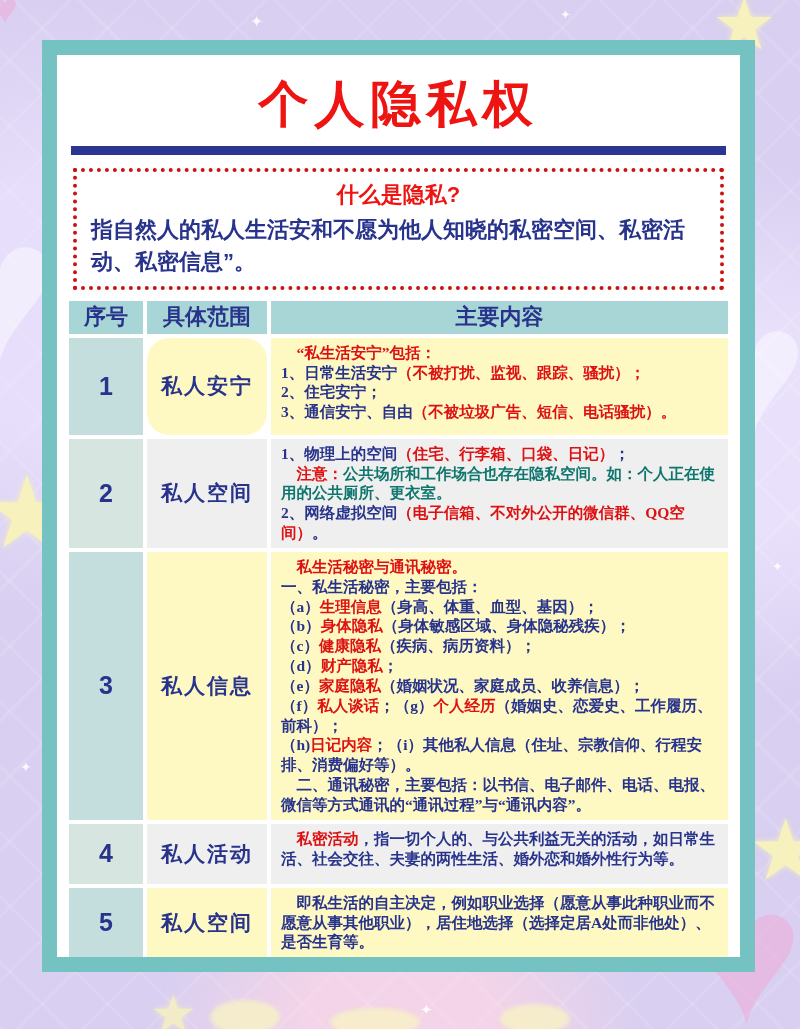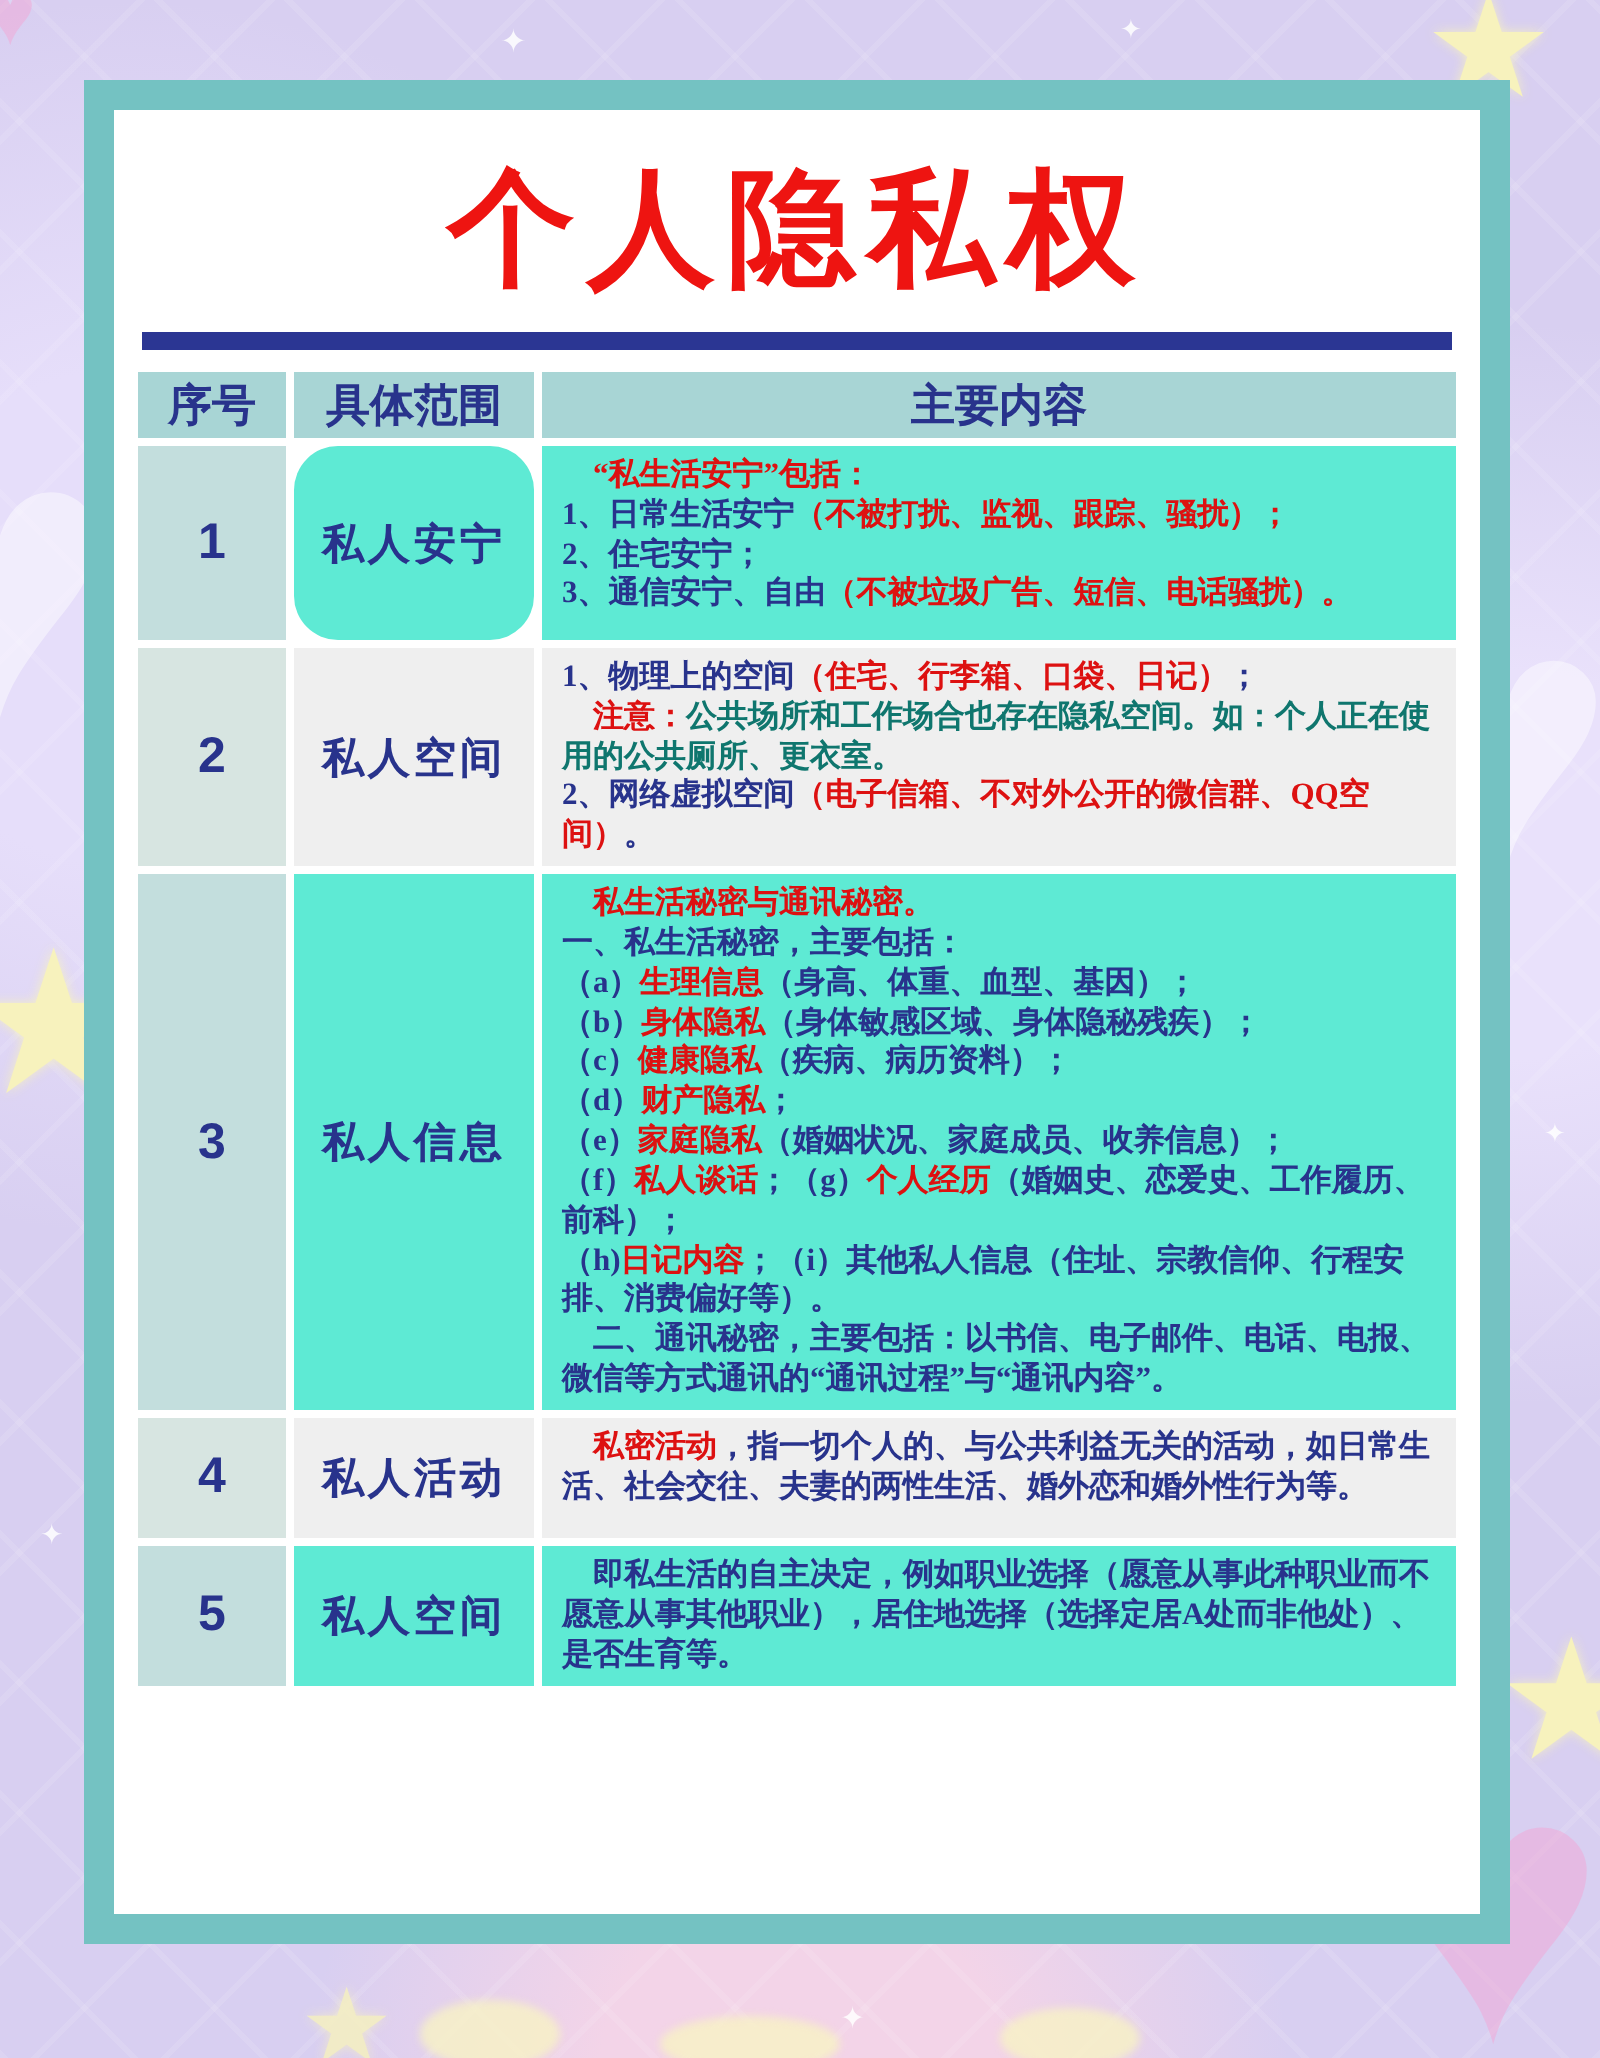--- a/index.html
+++ b/index.html
@@ -22,21 +22,21 @@
   .deco-sparkle { color: rgba(255,255,255,0.85); }
   .deco-blob { background: rgba(248,243,196,0.8); border-radius: 50%; filter: blur(2px); }
   
   .card {
     position: absolute; left: 42px; top: 40px; width: 713px; height: 932px;
     box-sizing: border-box; border: 15px solid #74c2c2; background: #ffffff;
     padding: 0 12px; overflow: hidden;
   }
   .main-title {
     margin: 16px 0 4px; text-align: center;
-    font-size: 64px; font-weight: bold; color: #ee1411; letter-spacing: 6px;
+    font-size: 50px; font-weight: bold; color: #ee1411; letter-spacing: 6px;
   }
   .divider { height: 9px; background: #2b3693; margin: 8px 2px 0; }
   .intro-box {
     margin: 13px 4px 0; border: 4px dotted #cc1111; background: #ffffff;
     padding: 6px 12px 8px;
   }
   .intro-heading {
     text-align: center; color: #ee1411; font-weight: bold; font-size: 22px; margin: 2px 0 4px;
   }
   .intro-body {
@@ -51,21 +51,21 @@
   .head {
     background: #a8d5d5; color: #28338c; font-weight: bold; font-size: 22px;
     display: flex; align-items: center; justify-content: center; height: 33px;
   }
   .num {
     color: #28338c; font-weight: bold; font-size: 25px;
     display: flex; align-items: center; justify-content: center;
   }
   .num-a { background: #c3dedd; }
   .num-b { background: #d7e5e1; }
-  .bg-a { background: #5eead4; }
+  .bg-a { background: #fef9c3; }
   .bg-b { background: #efefef; }
   .scope {
     color: #28338c; font-size: 21px; letter-spacing: 2px;
     font-family: "Liberation Serif", "DejaVu Serif", serif; font-weight: bold;
     display: flex; align-items: center; justify-content: center;
   }
   .content {
     padding: 5px 8px 5px 10px;
     font-family: "Liberation Serif", "DejaVu Serif", serif;
     font-size: 15.5px; line-height: 1.28; font-weight: bold;
@@ -91,20 +91,24 @@
 <span class="deco deco-blob" style="left:210px; top:1000px; width:70px; height:34px;"></span>
 <span class="deco deco-blob" style="left:330px; top:1008px; width:90px; height:28px;"></span>
 <span class="deco deco-blob" style="left:500px; top:1004px; width:70px; height:30px;"></span>
 
 <div class="card">
 
   <div class="main-title">个人隐私权</div>
 
   <div class="divider"></div>
 
+  <div class="intro-box">
+    <div class="intro-heading">什么是隐私?</div>
+    <div class="intro-body">指自然人的私人生活安和不愿为他人知晓的私密空间、私密活动、私密信息”。</div>
+  </div>
 
   <div class="ptable">
     <div class="cell head">序号</div>
     <div class="cell head">具体范围</div>
     <div class="cell head">主要内容</div>
 
   <div class="cell num num-a" style="min-height: 97px;">1</div>
       <div class="cell scope bg-a" style="min-height: 97px; border-radius: 22px;">私人安宁</div>
       <div class="cell content bg-a" style="min-height: 97px;">
         <div class="para"><span style="color: rgb(221, 17, 17);">　“私生活安宁”包括：</span></div>

